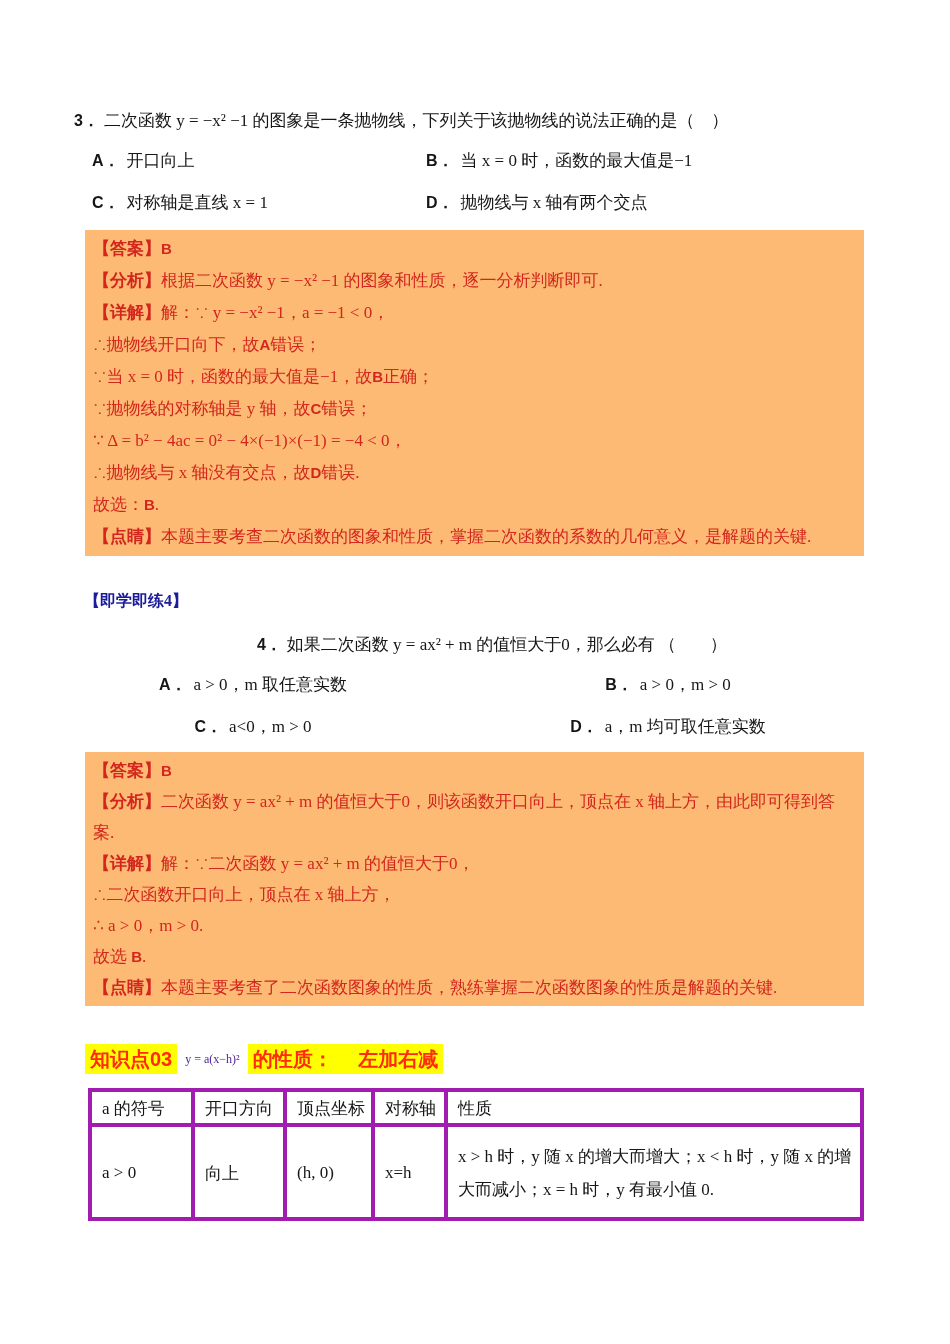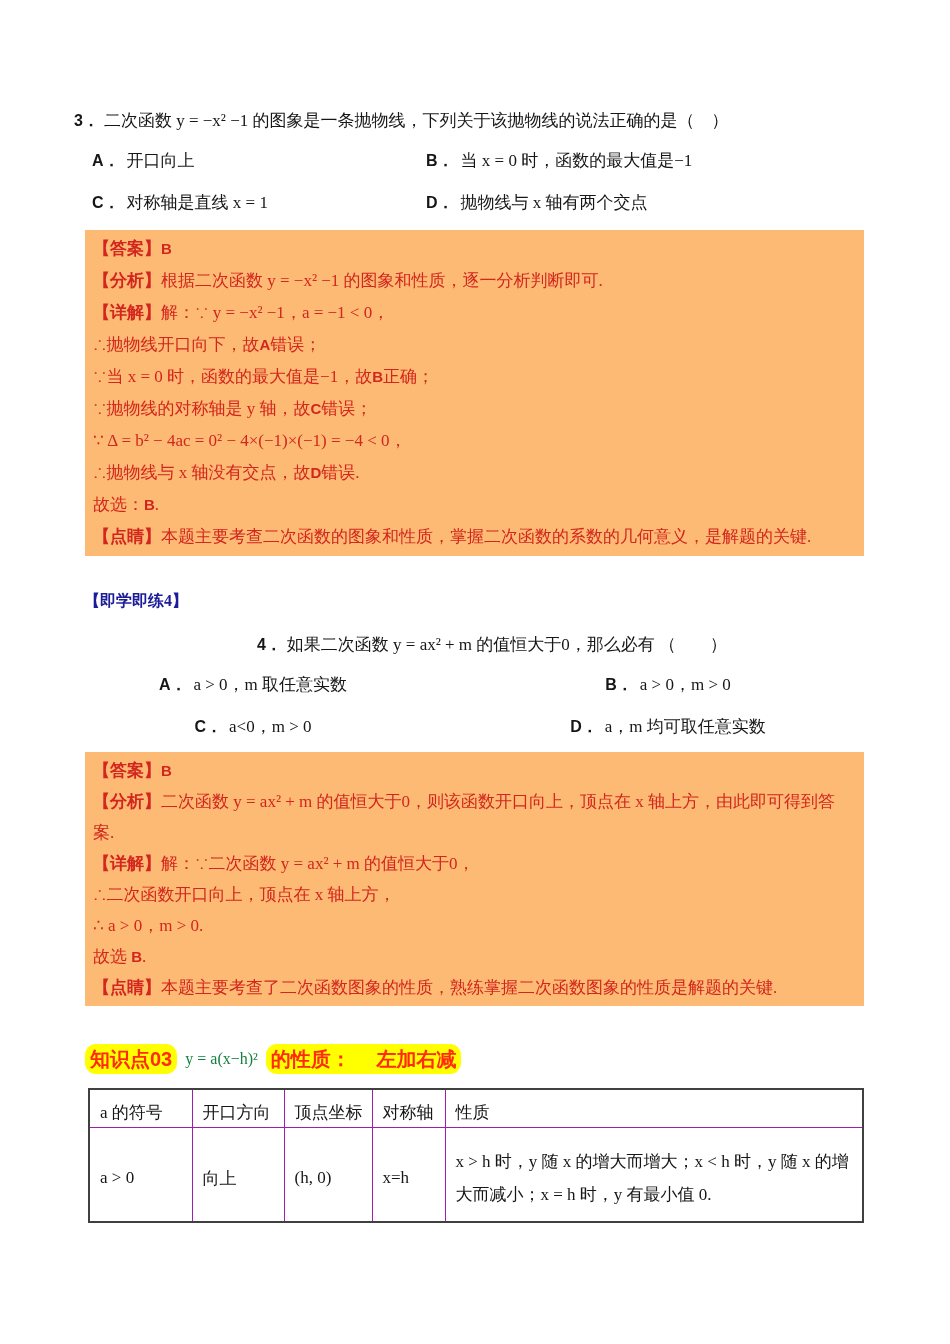--- a/index.html
+++ b/index.html
@@ -44,32 +44,31 @@
     line-height: 26px; font-family: "Liberation Serif", "DejaVu Serif", serif;
   }
   .q4 { margin-top: 16px; text-align: center; }
 
   
   .knowledge-header { margin: 38px 0 0 85px; display: flex; align-items: center; gap: 8px; }
   .kh-badge, .kh-suffix {
     background: #ffff00; color: #ff2a10; font-weight: bold; font-size: 20px;
     line-height: 30px; padding: 0 5px;
     font-family: "Liberation Sans", "DejaVu Sans", sans-serif;
-    border-radius: 11px;
   }
-  .kh-formula { font-size: 16px; color: #15803d; }
+  .kh-formula { font-size: 12px; color: #4c1d95; }
 
   
   .ktable {
     margin: 14px 0 0 88px; width: 776px; border-collapse: collapse;
     border: 2px solid #404040; table-layout: fixed;
   }
   .ktable th, .ktable td {
-    border: 1px solid #a21caf; font-weight: normal; text-align: left;
-    padding: 11px 6px 3px 10px; font-size: 17px; vertical-align: middle;
+    border: 4px solid #a21caf; font-weight: normal; text-align: left;
+    padding: 5px 6px 3px 10px; font-size: 17px; vertical-align: middle;
   }
   .ktable thead tr { height: 33px; }
   .ktable tbody tr { height: 94px; }
   .prop-cell { line-height: 33px; }
 </style>
 </head>
 <body>
 
 <div class="page">
 

